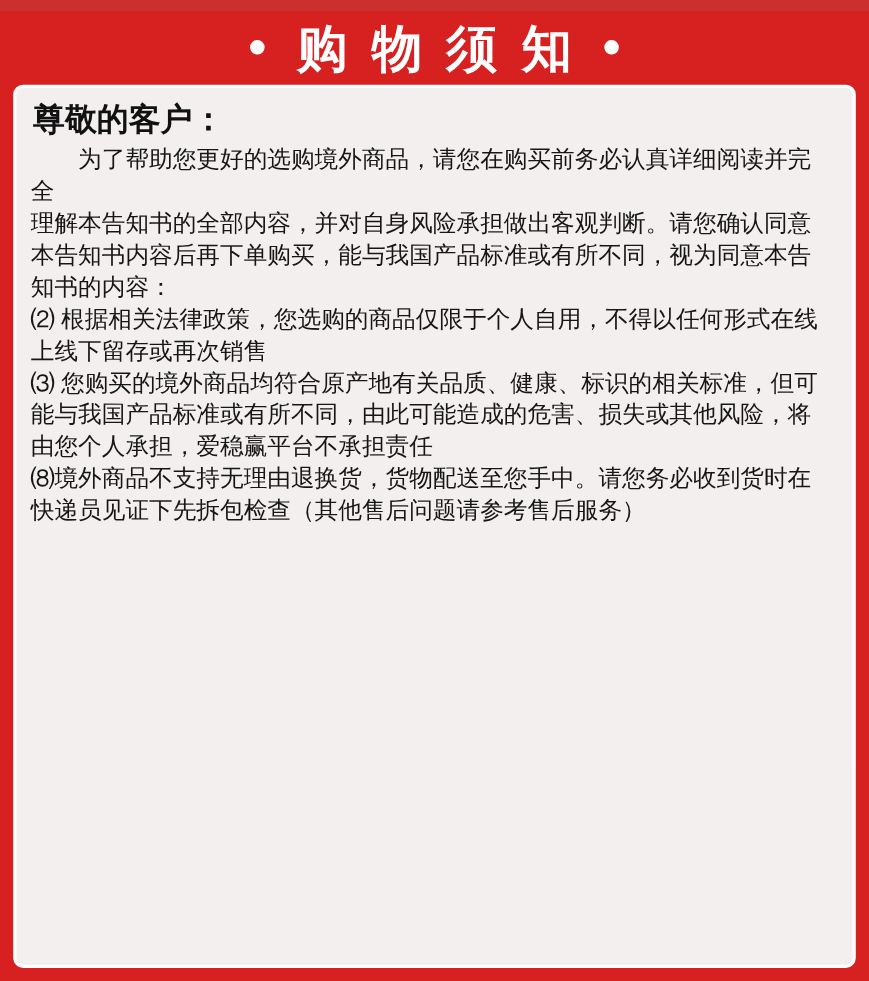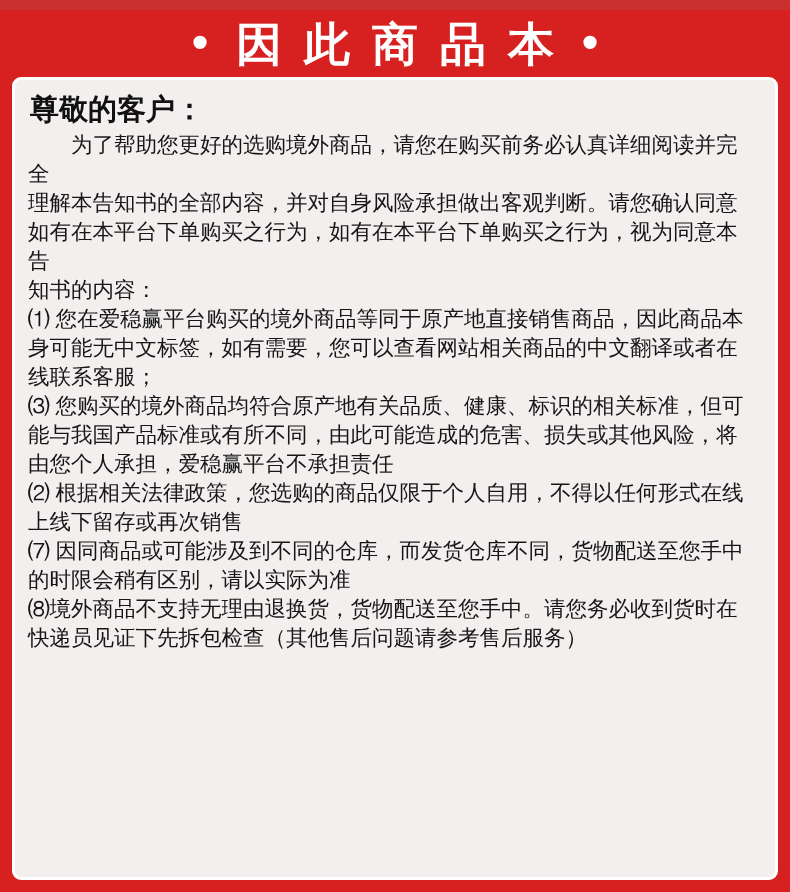--- a/index.html
+++ b/index.html
@@ -73,38 +73,33 @@
   }
 </style>
 </head>
 <body>
 
 <div class="page">
   <div class="top-strip"></div>
 
   <header class="header">
     <span class="dot">•</span>
-    <h1 class="title">因此商品本</h1>
+    <h1 class="title">购物须知</h1>
     <span class="dot">•</span>
   </header>
 
   <section class="notice-box">
     <h2 class="greeting">尊敬的客户：</h2>
 
     <p class="para intro">为了帮助您更好的选购境外商品，请您在购买前务必认真详细阅读并完全
 理解本告知书的全部内容，并对自身风险承担做出客观判断。请您确认同意
-如有在本平台下单购买之行为，如有在本平台下单购买之行为，视为同意本告
+本告知书内容后再下单购买，能与我国产品标准或有所不同，视为同意本告
 知书的内容：</p>
 
-    <p class="para">⑴ 您在爱稳赢平台购买的境外商品等同于原产地直接销售商品，因此商品本
-身可能无中文标签，如有需要，您可以查看网站相关商品的中文翻译或者在
-线联系客服；</p>
+    <p class="para">⑵ 根据相关法律政策，您选购的商品仅限于个人自用，不得以任何形式在线
+上线下留存或再次销售</p>
     <p class="para">⑶ 您购买的境外商品均符合原产地有关品质、健康、标识的相关标准，但可
 能与我国产品标准或有所不同，由此可能造成的危害、损失或其他风险，将
 由您个人承担，爱稳赢平台不承担责任</p>
-    <p class="para">⑵ 根据相关法律政策，您选购的商品仅限于个人自用，不得以任何形式在线
-上线下留存或再次销售</p>
-    <p class="para">⑺ 因同商品或可能涉及到不同的仓库，而发货仓库不同，货物配送至您手中
-的时限会稍有区别，请以实际为准</p>
     <p class="para">⑻境外商品不支持无理由退换货，货物配送至您手中。请您务必收到货时在
 快递员见证下先拆包检查（其他售后问题请参考售后服务）</p>
   </section>
 </div>
 
 </body></html>

